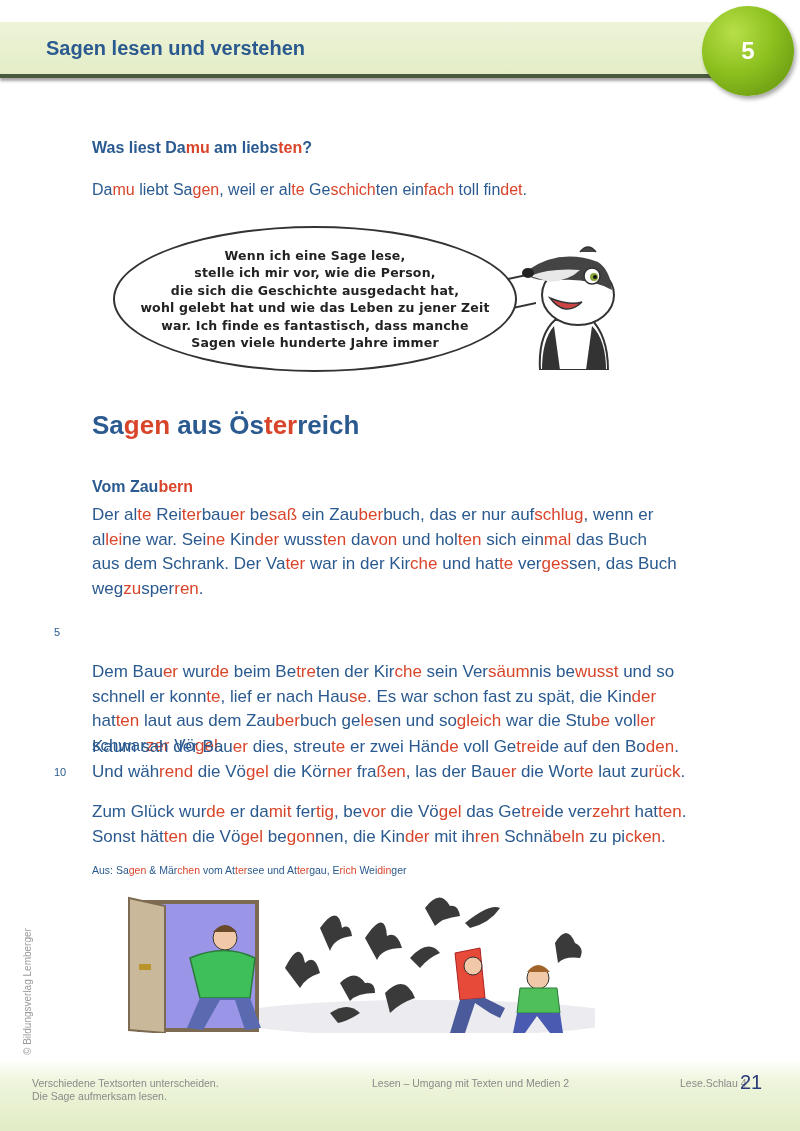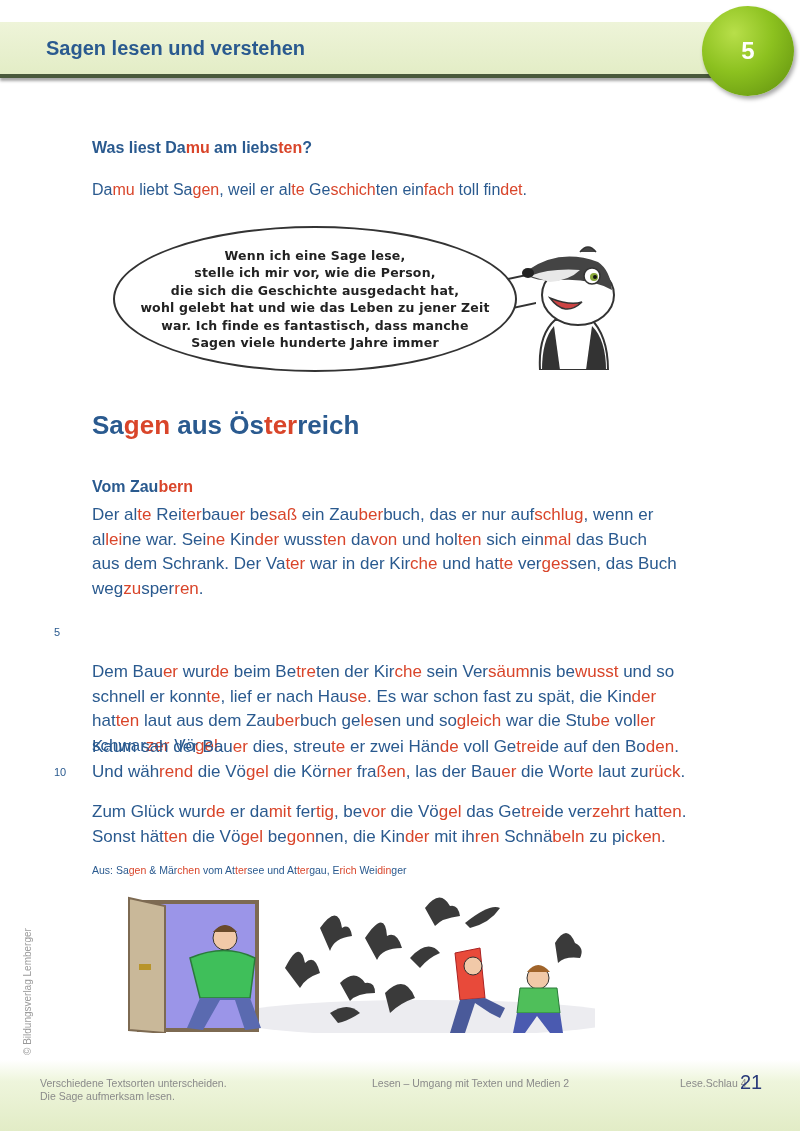--- a/index.html
+++ b/index.html
@@ -65,21 +65,21 @@
 
   .copyright {
     position: absolute; left: 22px; top: 1055px; transform-origin: 0 0; transform: rotate(-90deg);
     font-size: 10px; color: #9a9a9a; white-space: nowrap;
   }
 
   .footer {
     position: absolute; left: 0; top: 1060px; width: 800px; height: 71px;
     background: linear-gradient(180deg, #ffffff 0%, #eef5dc 30%, #e2ecc6 100%);
   }
-  .footer-left { position: absolute; left: 40px; top: 1077px; font-size: 10.5px; line-height: 13px; color: #8a8a8a; }
+  .footer-left { position: absolute; left: 32px; top: 1077px; font-size: 10.5px; line-height: 13px; color: #8a8a8a; }
   .footer-mid { position: absolute; left: 372px; top: 1077px; font-size: 10.5px; color: #8a8a8a; }
   .footer-series { position: absolute; left: 636px; top: 1077px; font-size: 10.5px; color: #8a8a8a; padding-left: 44px; }
   .page-num { position: absolute; left: 740px; top: 1071px; font-size: 20px; color: #2a3a7a; }
 </style>
 </head>
 <body>
 
 <div class="header-bar"></div>
 <div class="header-title">Sagen lesen und verstehen</div>
 <div class="chapter-badge">

